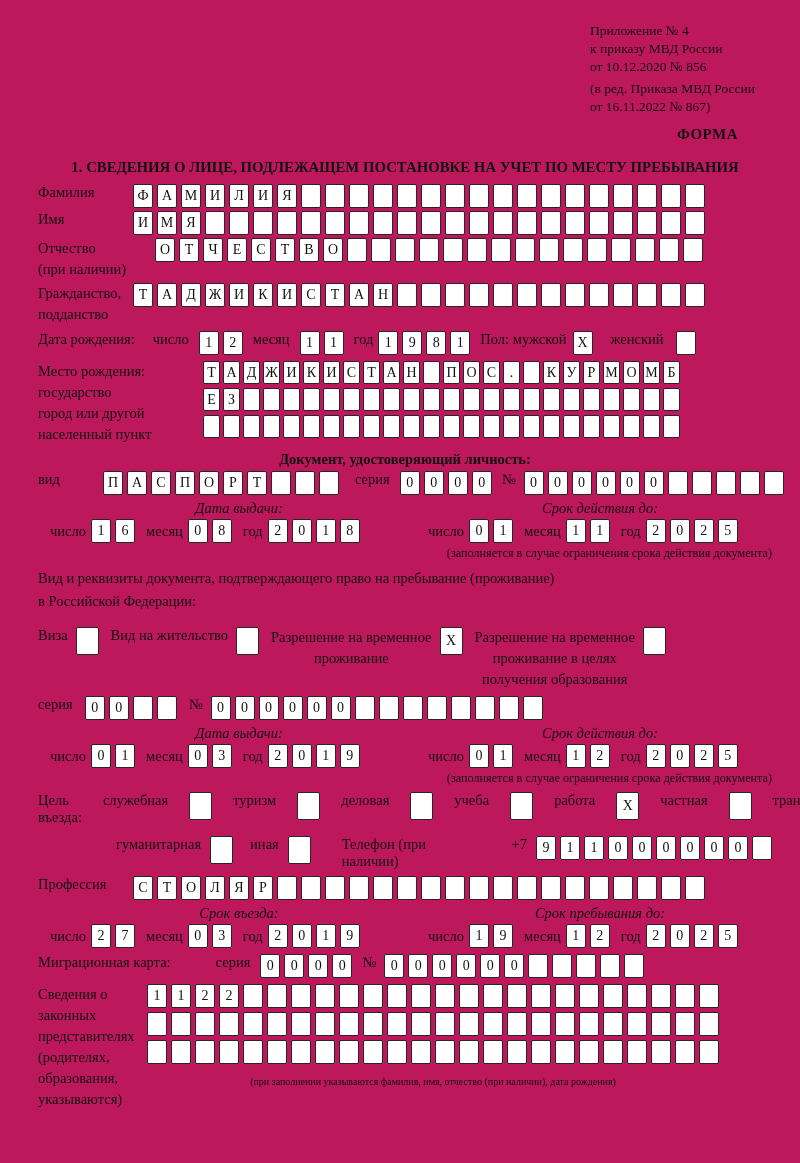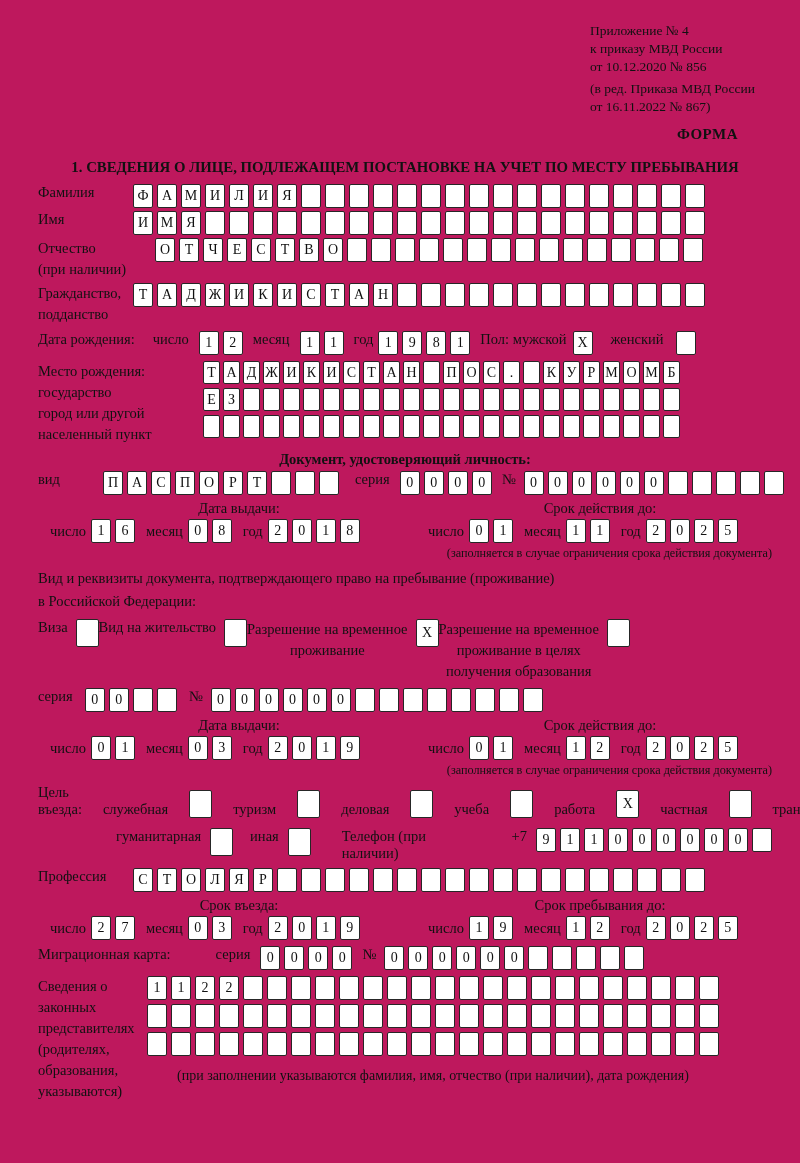--- a/index.html
+++ b/index.html
@@ -28,31 +28,31 @@
   }
   .sm .box{width:15px;height:21px;}
   .sm{gap:3px;}
   .cb .box{width:21px;height:26px;}
   .stack{display:flex;flex-direction:column;gap:4px;}
   .mt6{margin-top:6px;} .mt8{margin-top:8px;}
   .center-b{ text-align:center;font-weight:bold;margin-top:6px;font-size:14.5px;}
   .dpair{display:flex;margin-top:5px;}
   .dcol-l{flex:none;width:390px;padding-left:12px;box-sizing:border-box;}
   .dcol-r{flex:1;}
-  .dhead{text-align:center;margin-bottom:2px;}
+  .dhead{text-align:center;margin-bottom:2px;font-style:italic;}
   .drow{display:flex;align-items:center;gap:5px;}
   .drow .boxrow{margin-right:6px;}
   .dnote{font-size:12.2px;margin-top:3px;white-space:nowrap;text-align:right;}
   .ml{text-align:center;line-height:21px;}
-  .permit{display:flex;align-items:flex-start;margin-top:6px;}
+  .permit{display:flex;align-items:flex-start;margin-top:14px;gap:12px;}
   .permit .pi{display:flex;align-items:flex-start;gap:8px;}
-  .purpose{display:flex;align-items:flex-end;gap:21px;margin-top:6px;flex-wrap:nowrap;}
+  .purpose{display:flex;align-items:flex-start;gap:21px;margin-top:6px;flex-wrap:nowrap;}
   .purpose2{display:flex;align-items:flex-start;gap:9px;margin-top:10px;margin-left:78px;}
   .sp18{width:18px;} .sp10{width:10px;}
-  .repnote{font-size:14px;margin-top:8px;text-align:center;}
+  .repnote{font-size:10px;margin-top:8px;text-align:center;}
   .nowrap{white-space:nowrap;}
 </style>
 </head>
 <body>
 
 <div class="page">
 
   <div class="hdr">
     <div>Приложение № 4</div>
     <div>к приказу МВД России</div>

